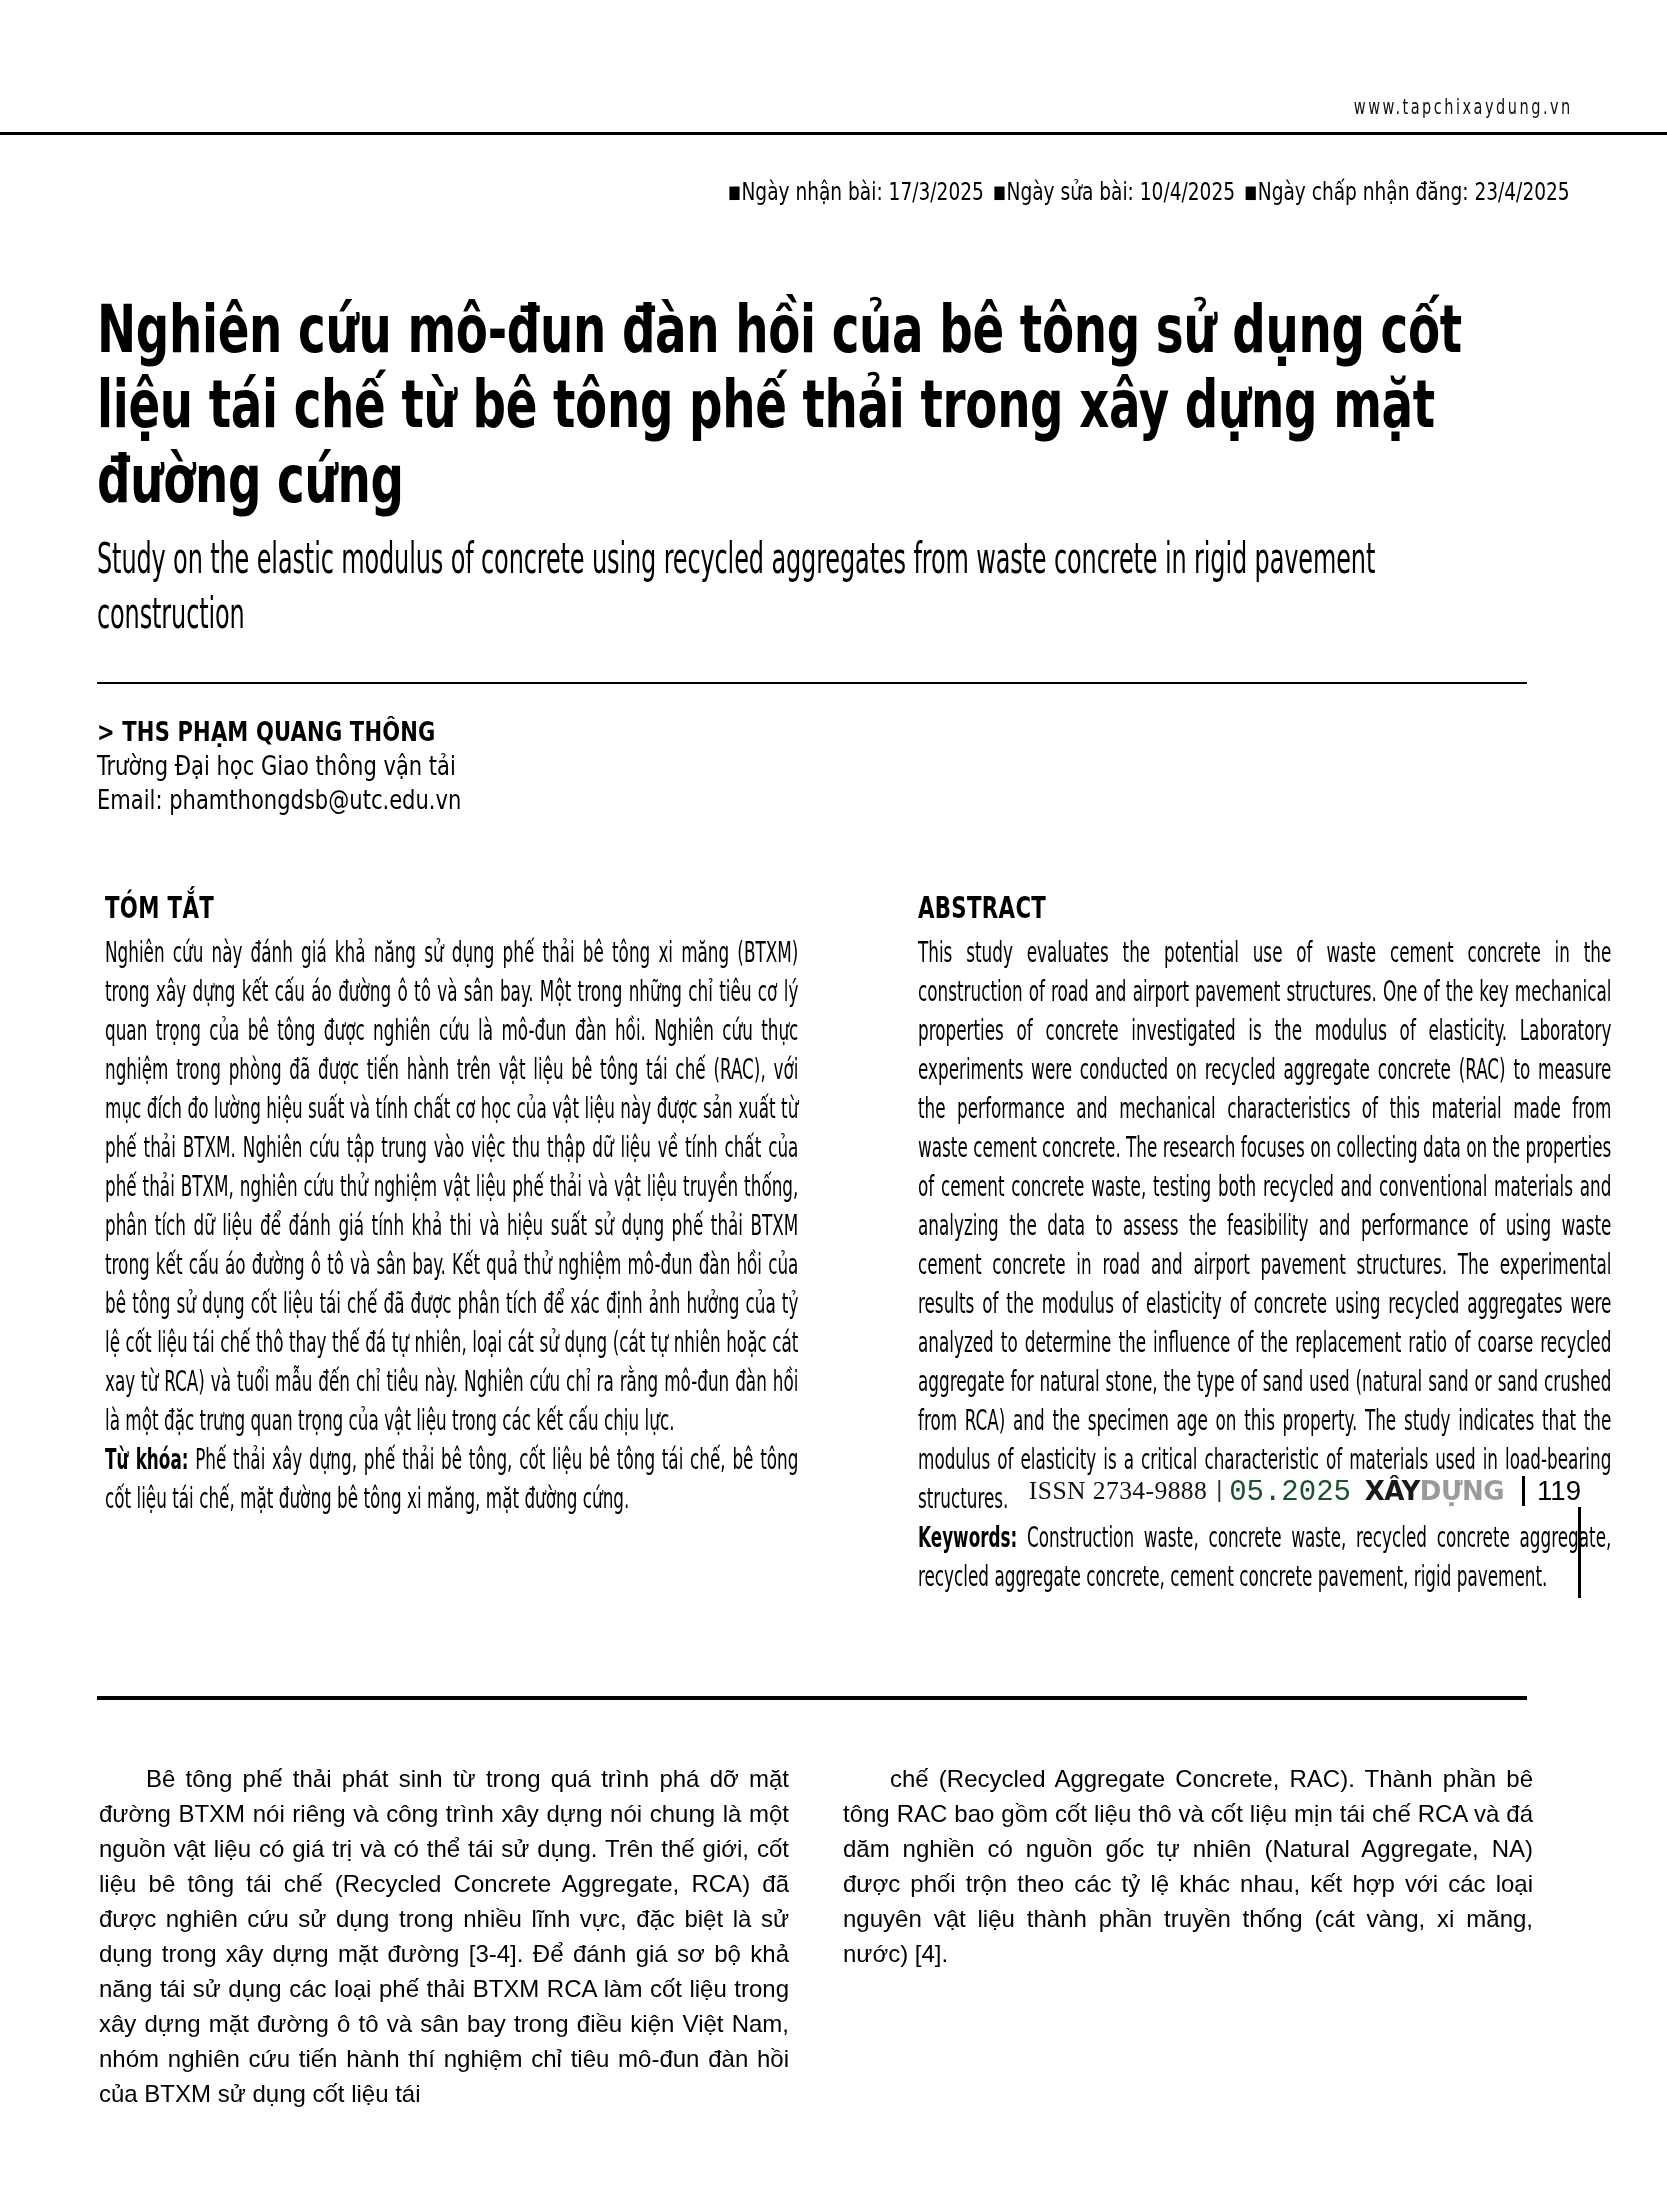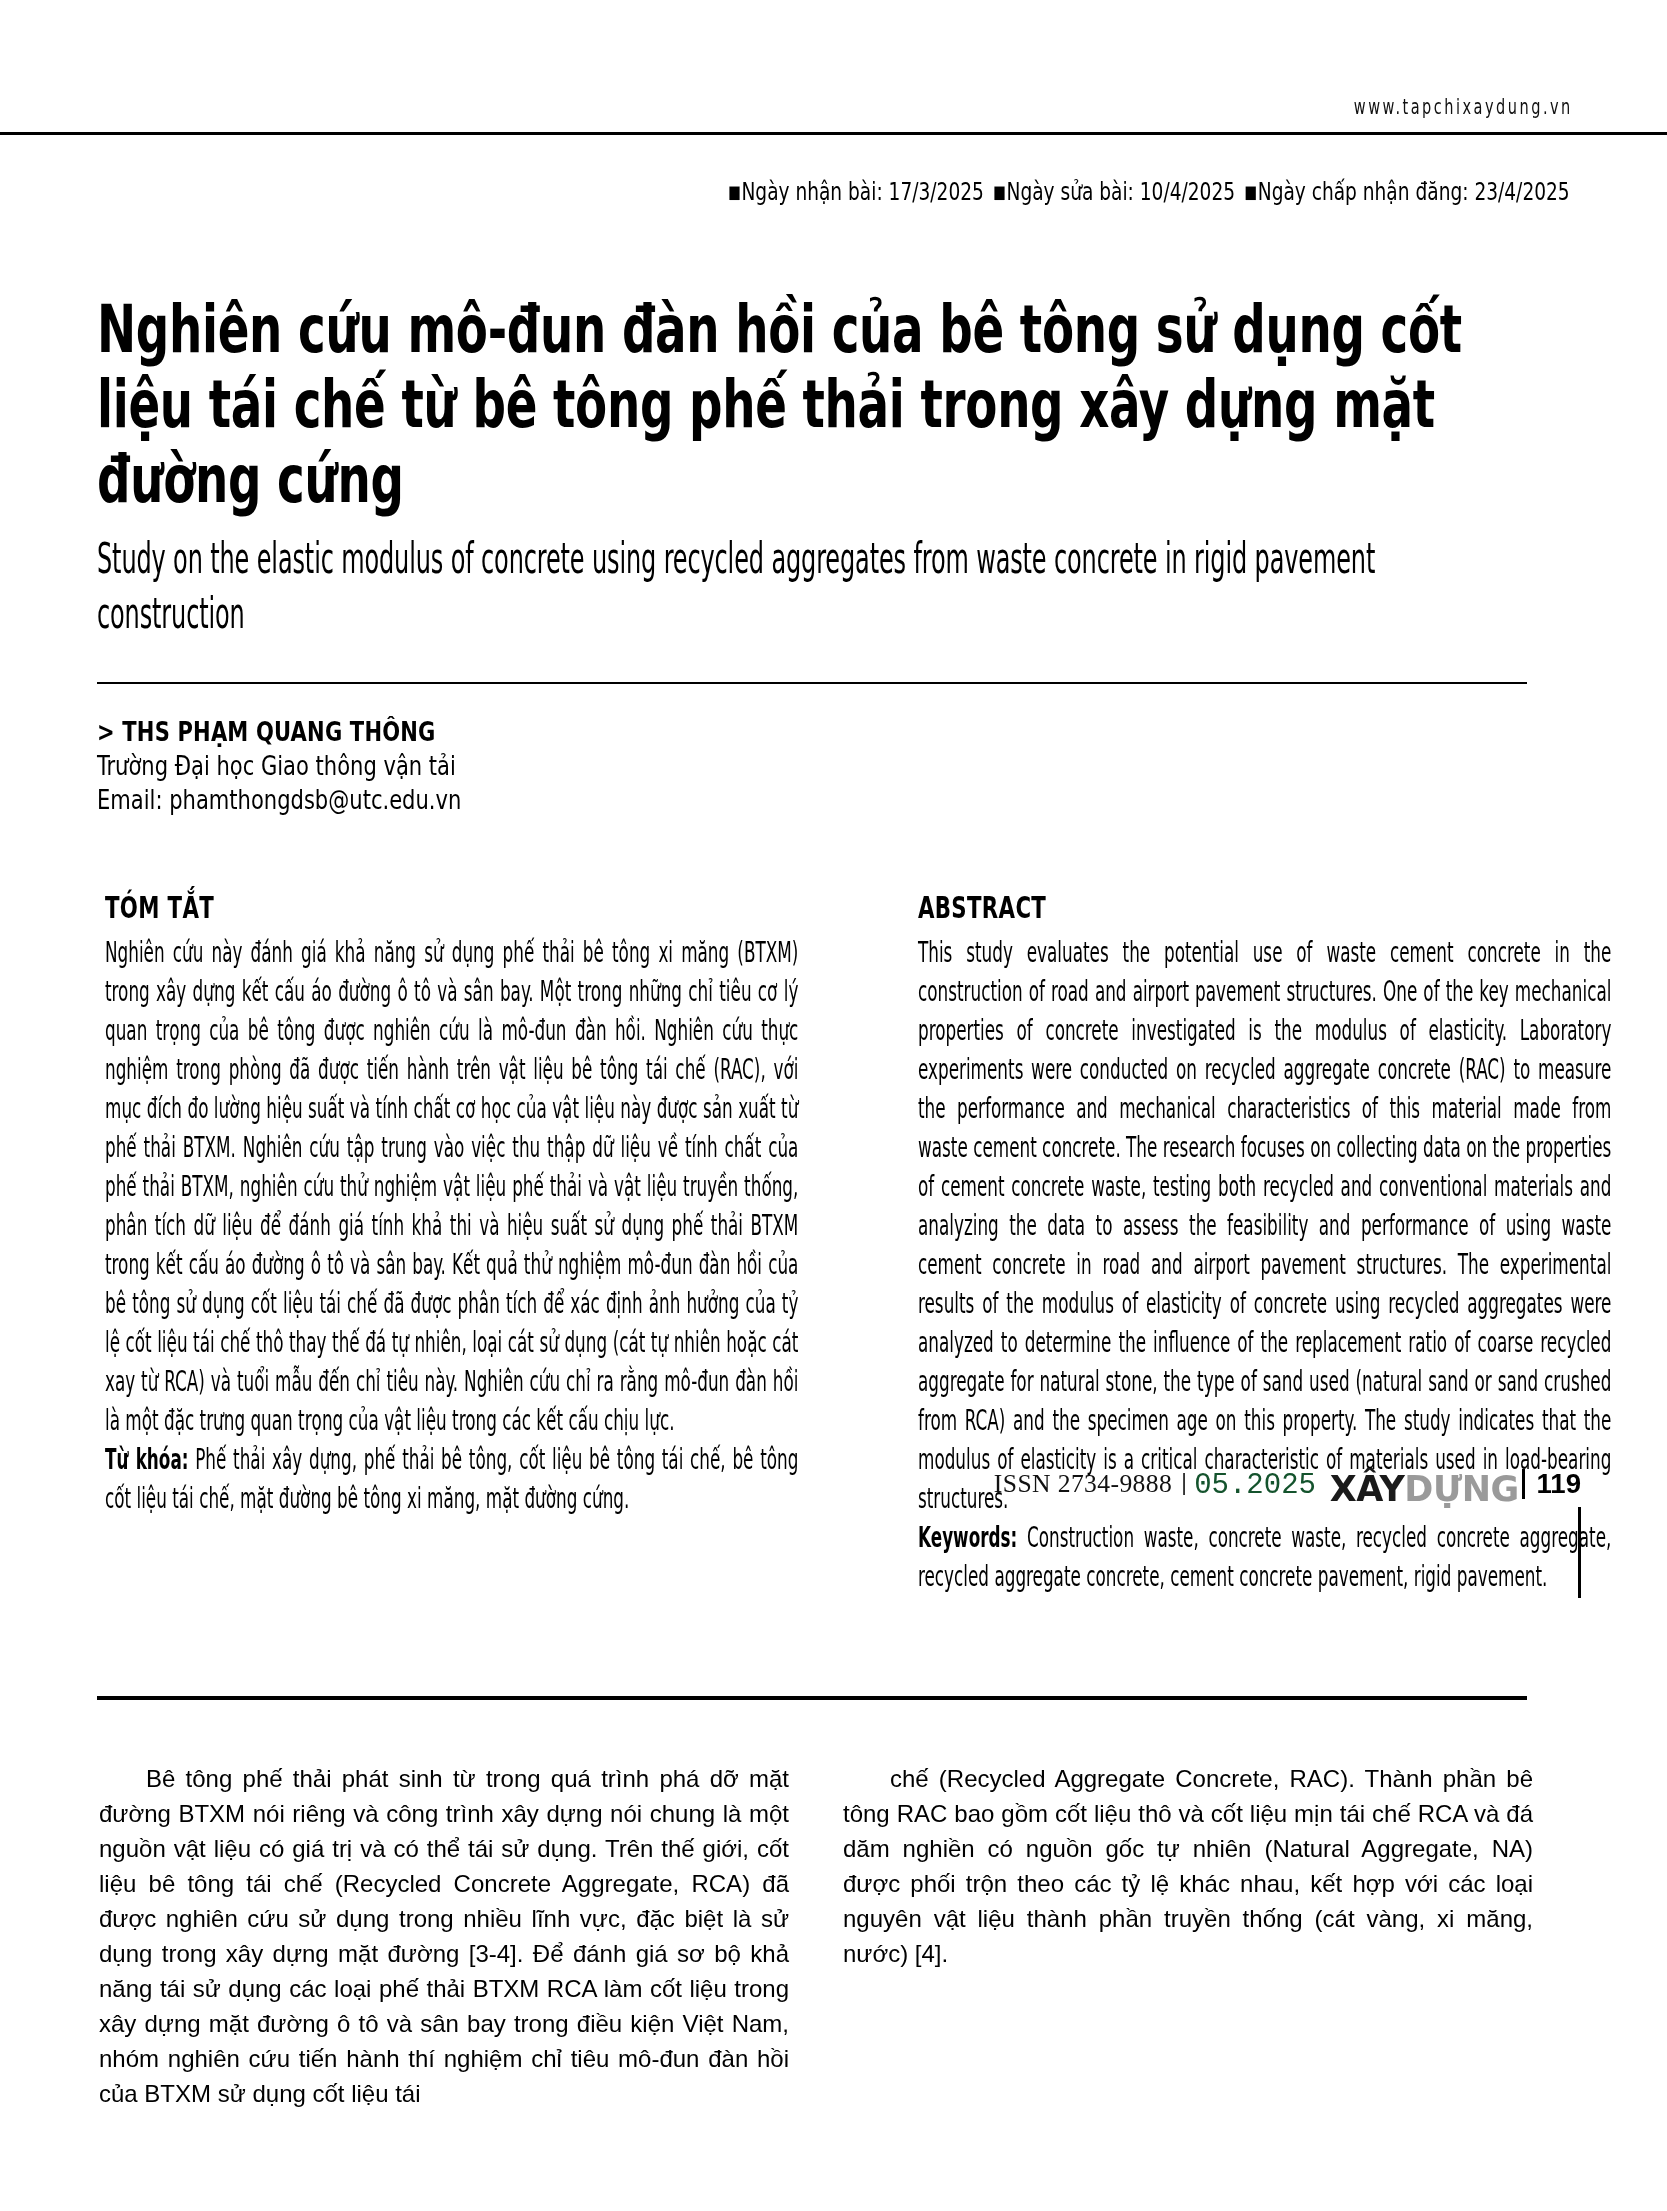--- a/index.html
+++ b/index.html
@@ -209,31 +209,31 @@
   }
   .footer-date {
     font-family: Liberation Mono, monospace;
     font-size: 29px;
     color: #14532d;
   }
   .footer-brand {
     margin-left: 13.8px;
     font-family: "DejaVu Sans", "Liberation Sans", sans-serif;
     font-weight: bold;
-    font-size: 35px;
+    font-size: 26px;
     letter-spacing: -0.5px;
   }
   .brand-a { color: #1a1a1a; }
   .brand-b { color: #9a9a9a; }
   .footer-pagewrap {
-    margin-left: 3px;
+    margin-left: 18px;
     padding-left: 11.8px;
     border-left: 3px solid #000;
     font-family: "Liberation Sans", sans-serif;
-    font-weight: bold;
+    font-weight: normal;
     font-size: 27.6px;
     line-height: 29.6px;
   }
   .footer-rulecol {
     position: absolute;
     right: 87px;
     bottom: 0;
     width: 3px;
     height: 91px;
     background: #000;

